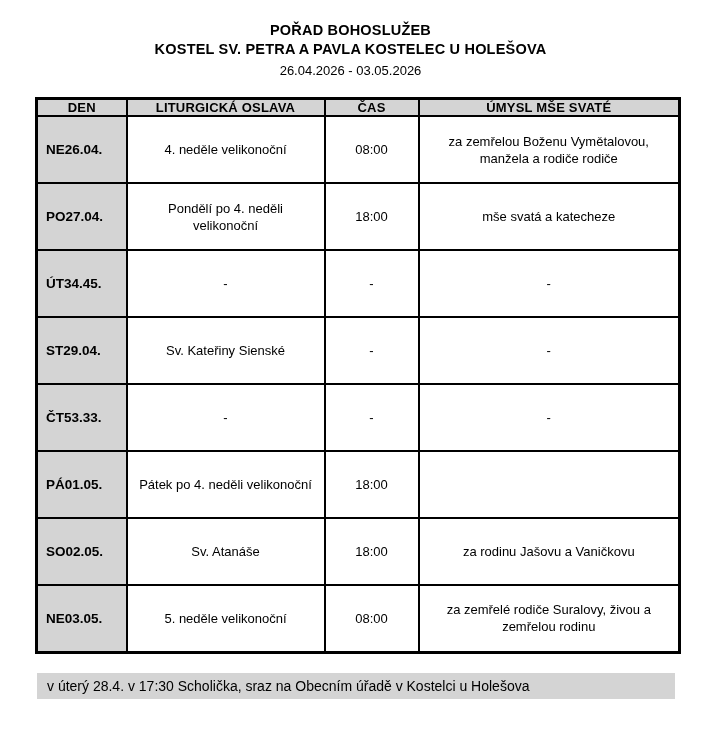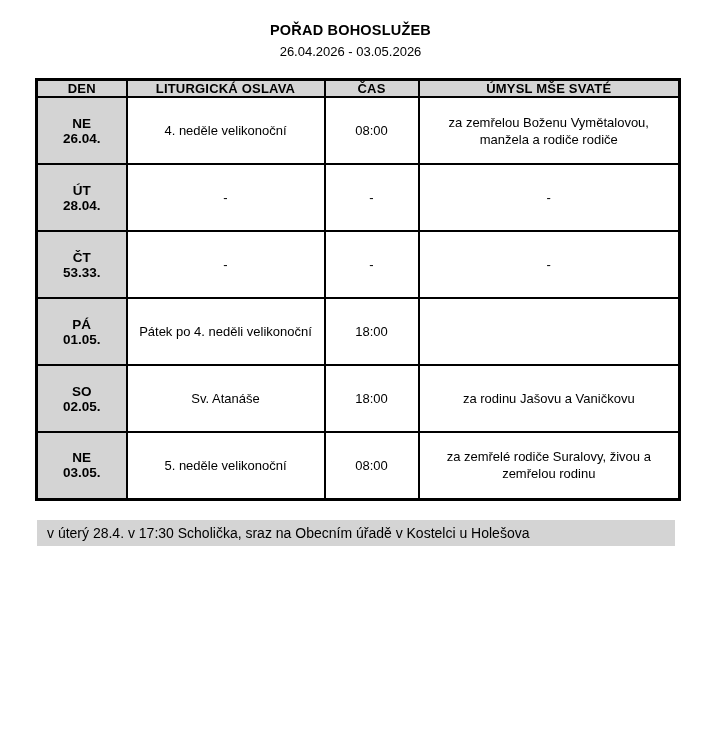--- a/index.html
+++ b/index.html
@@ -67,21 +67,20 @@
 
   td.day-cell {
     background: var(--cell-gray);
     font-weight: bold;
     font-size: 13.5px;
   }
   .day-wrap {
     display: flex;
     align-items: center;
     padding: 0 8px;
-    flex-direction: column;
   }
   td.celebration-cell { padding: 2px 8px; line-height: 17px; }
   td.time-cell { padding: 2px 4px; margin-top: 28px; }
   td.intention-cell { padding: 2px 3px; line-height: 17px; }
 
   .note-bar {
     margin-top: 19px;
     margin-left: 2px;
     width: 638px;
     height: 26px;
@@ -90,20 +89,21 @@
     align-items: center;
     padding-left: 10px;
     font-size: 14px;
   }
 </style>
 </head>
 <body>
 
 <div class="title-block">
   <div class="title-line">POŘAD BOHOSLUŽEB</div>
+  <div class="title-line">KOSTEL SV. PETRA A PAVLA KOSTELEC U HOLEŠOVA</div>
   <div class="date-range">26.04.2026 - 03.05.2026</div>
 </div>
 
 <div class="content">
   <table class="schedule">
     <colgroup>
       <col class="c-day">
         <col class="c-celeb">
         <col class="c-time">
         <col class="c-int">
@@ -122,33 +122,55 @@
       <div class="day-wrap">
         <span>NE</span>
         <span>26.04.</span>
       </div>
     </td>
     <td class="celebration-cell">4. neděle velikonoční</td>
     <td class="time-cell">08:00</td>
     <td class="intention-cell">za zemřelou Boženu Vymětalovou, manžela a rodiče rodiče</td>
   </tr>
 
+  <tr>
+    <td class="day-cell">
+      <div class="day-wrap">
+        <span>PO</span>
+        <span>27.04.</span>
+      </div>
+    </td>
+    <td class="celebration-cell">Pondělí po 4. neděli velikonoční</td>
+    <td class="time-cell">18:00</td>
+    <td class="intention-cell">mše svatá a katecheze</td>
+  </tr>
 
   <tr>
     <td class="day-cell">
       <div class="day-wrap">
         <span>ÚT</span>
-        <span>28.04.</span>
+        <span>34.45.</span>
       </div>
     </td>
     <td class="celebration-cell">-</td>
     <td class="time-cell">-</td>
     <td class="intention-cell">-</td>
   </tr>
 
+  <tr>
+    <td class="day-cell">
+      <div class="day-wrap">
+        <span>ST</span>
+        <span>29.04.</span>
+      </div>
+    </td>
+    <td class="celebration-cell">Sv. Kateřiny Sienské</td>
+    <td class="time-cell">-</td>
+    <td class="intention-cell">-</td>
+  </tr>
 
   <tr>
     <td class="day-cell">
       <div class="day-wrap">
         <span>ČT</span>
         <span>53.33.</span>
       </div>
     </td>
     <td class="celebration-cell">-</td>
     <td class="time-cell">-</td>

